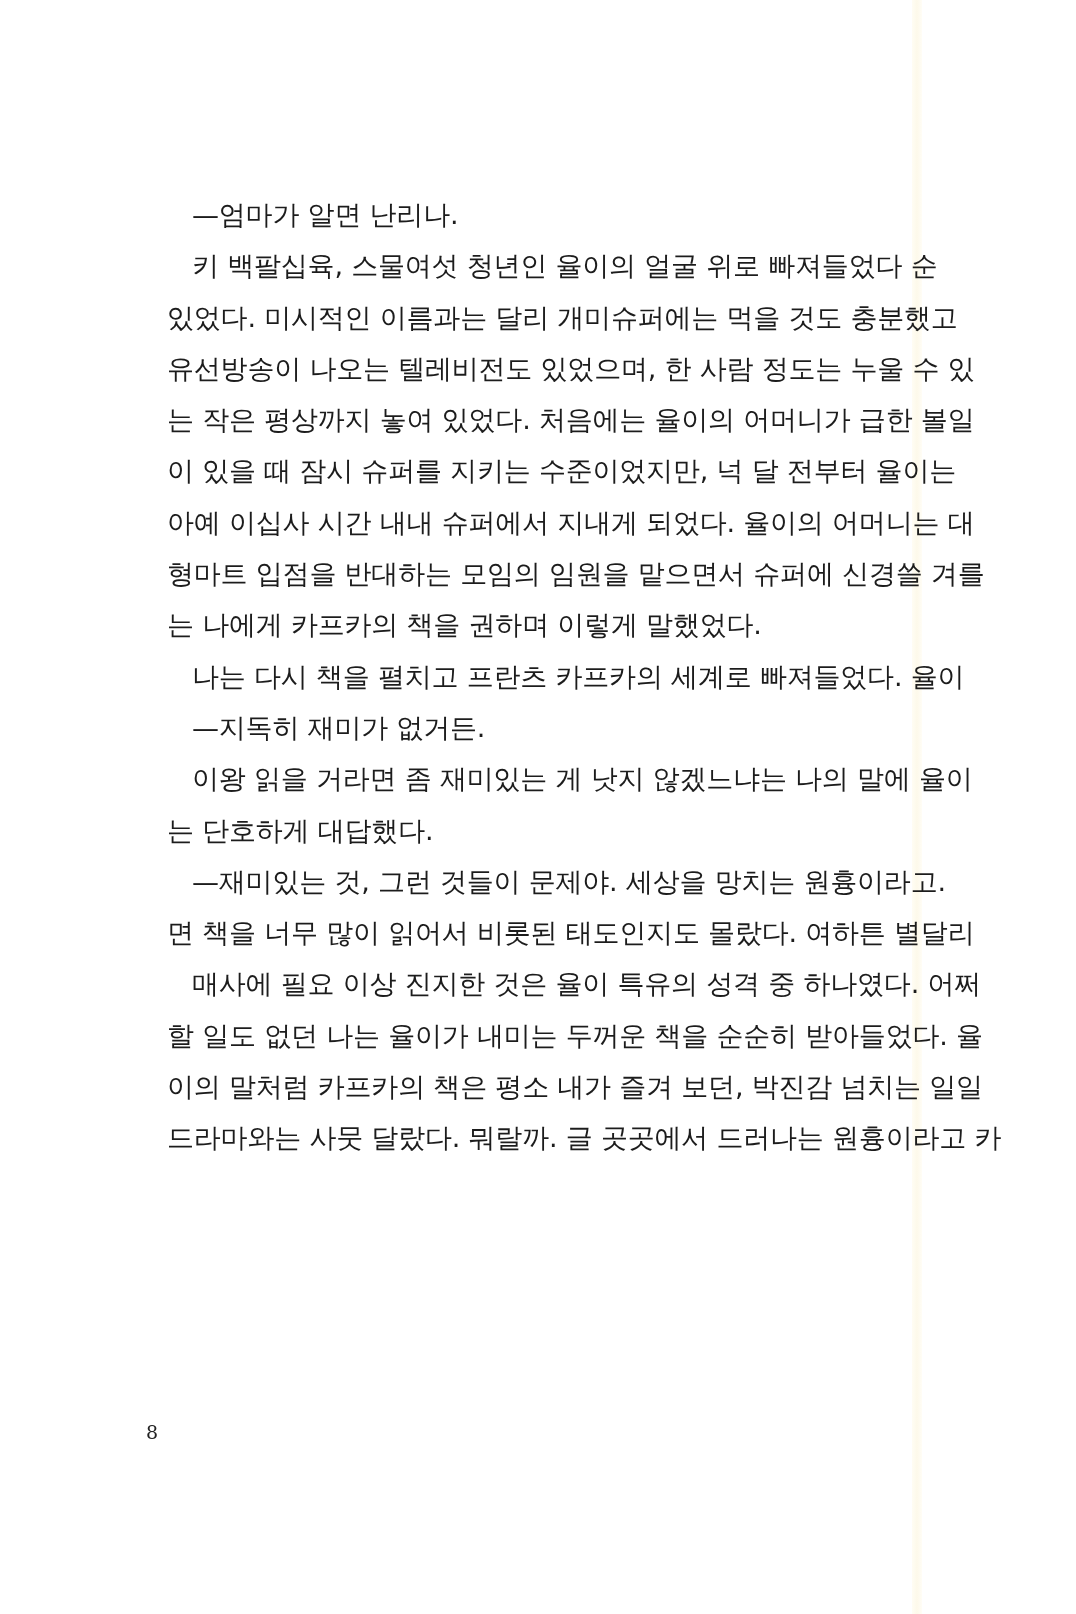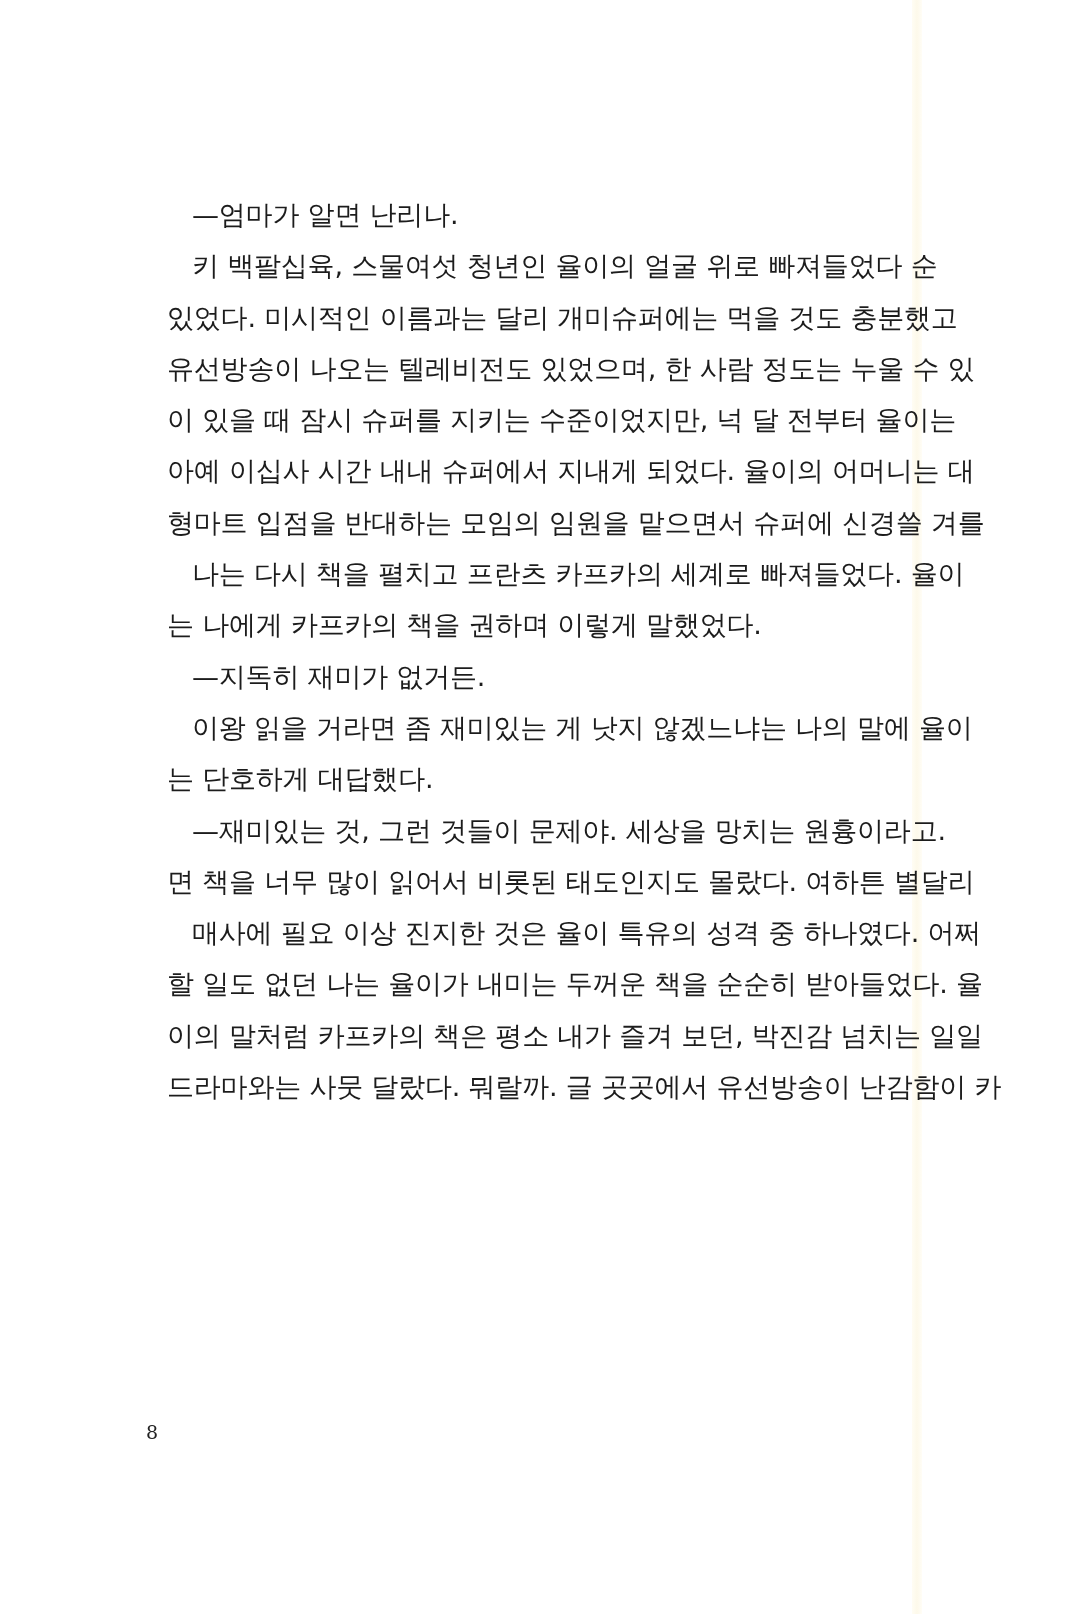--- a/index.html
+++ b/index.html
@@ -58,29 +58,30 @@
 </head>
 <body>
 
 <div class="page-edge"></div>
 
 <div class="text-block">
   <div class="line indent last">—엄마가 알면 난리나.</div>
   <div class="line indent">키 백팔십육, 스물여섯 청년인 율이의 얼굴 위로 빠져들었다 순</div>
   <div class="line">있었다. 미시적인 이름과는 달리 개미슈퍼에는 먹을 것도 충분했고</div>
   <div class="line">유선방송이 나오는 텔레비전도 있었으며, 한 사람 정도는 누울 수 있</div>
+  <div class="line">는 작은 평상까지 놓여 있었다. 처음에는 율이의 어머니가 급한 볼일</div>
   <div class="line">이 있을 때 잠시 슈퍼를 지키는 수준이었지만, 넉 달 전부터 율이는</div>
   <div class="line">아예 이십사 시간 내내 슈퍼에서 지내게 되었다. 율이의 어머니는 대</div>
   <div class="line">형마트 입점을 반대하는 모임의 임원을 맡으면서 슈퍼에 신경쓸 겨를</div>
+  <div class="line last">는 나에게 카프카의 책을 권하며 이렇게 말했었다.</div>
   <div class="line indent">나는 다시 책을 펼치고 프란츠 카프카의 세계로 빠져들었다. 율이</div>
-  <div class="line last">는 나에게 카프카의 책을 권하며 이렇게 말했었다.</div>
   <div class="line indent last">—지독히 재미가 없거든.</div>
   <div class="line indent">이왕 읽을 거라면 좀 재미있는 게 낫지 않겠느냐는 나의 말에 율이</div>
   <div class="line last">는 단호하게 대답했다.</div>
   <div class="line indent last">—재미있는 것, 그런 것들이 문제야. 세상을 망치는 원흉이라고.</div>
   <div class="line">면 책을 너무 많이 읽어서 비롯된 태도인지도 몰랐다. 여하튼 별달리</div>
   <div class="line indent">매사에 필요 이상 진지한 것은 율이 특유의 성격 중 하나였다. 어쩌</div>
   <div class="line">할 일도 없던 나는 율이가 내미는 두꺼운 책을 순순히 받아들었다. 율</div>
   <div class="line">이의 말처럼 카프카의 책은 평소 내가 즐겨 보던, 박진감 넘치는 일일</div>
-  <div class="line">드라마와는 사뭇 달랐다. 뭐랄까. 글 곳곳에서 유선방송이 난감함이 카</div>
+  <div class="line">드라마와는 사뭇 달랐다. 뭐랄까. 글 곳곳에서 드러나는 원흉이라고 카</div>
 </div>
 
 <div class="page-number">8</div>
 
 </body></html>

